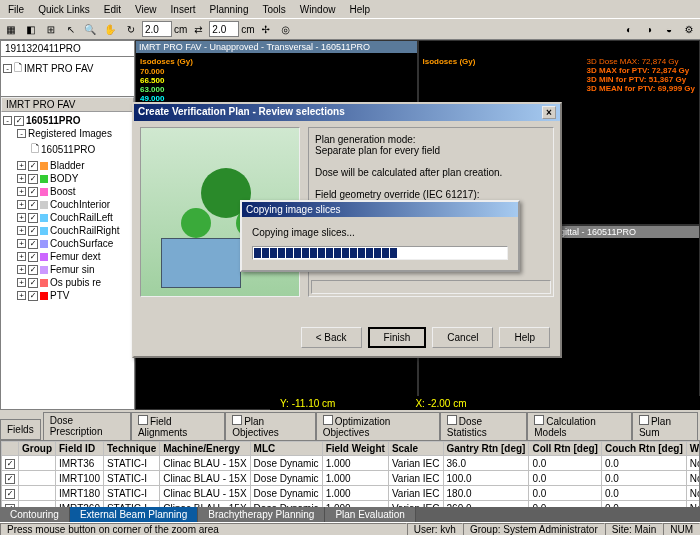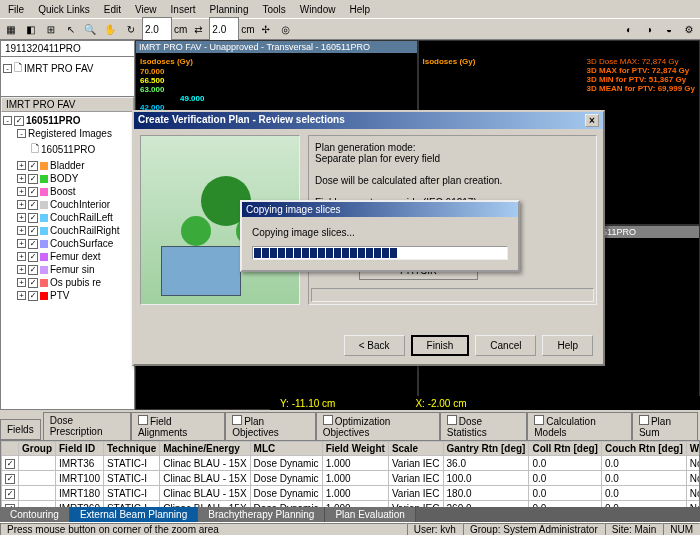--- a/index.html
+++ b/index.html
@@ -1,21 +1,21 @@
 <!DOCTYPE html>
 <html><head>
 <meta charset="utf-8">
 <style>
 *{box-sizing:border-box;margin:0;padding:0;font-family:Tahoma,Arial,sans-serif;font-size:10px;}
 body{background:#d4d0c8;width:700px;height:535px;overflow:hidden;position:relative;color:#000;}
 .menubar{background:#d4d0c8;height:18px;display:flex;align-items:center;padding:0 2px;gap:2px;}
 .menubar span{padding:2px 6px;}
 .toolbar{background:#d4d0c8;height:22px;border-top:1px solid #fff;border-bottom:1px solid #808080;display:flex;align-items:center;padding:0 2px;gap:2px;}
 .tbtn{width:18px;height:18px;border:1px solid #d4d0c8;display:flex;align-items:center;justify-content:center;}
-.tinput{height:24px;padding:0 2px;border:1px solid #808080;background:#fff;font-size:10px;}
+.tinput{height:16px;padding:0 2px;border:1px solid #808080;background:#fff;font-size:10px;}
 .main{display:flex;height:370px;}
 .leftpane{width:135px;background:#fff;border:1px solid #808080;display:flex;flex-direction:column;}
 .treetab{background:#fff;border-bottom:1px solid #808080;padding:2px 4px;}
 .tree{flex:1;overflow:auto;padding:2px;font-size:10px;white-space:nowrap;}
 .tree-item{display:flex;align-items:center;gap:2px;padding:1px 0;}
 .tree-item .box{width:9px;height:9px;border:1px solid #666;display:inline-flex;align-items:center;justify-content:center;font-size:8px;line-height:7px;}
 .sw{width:8px;height:8px;display:inline-block;}
 .viewport{flex:1;background:#000;position:relative;}
 .vp-quad{position:absolute;border:1px solid #333;}
 .vp-title{position:absolute;top:0;left:0;right:0;background:#5a7a9a;color:#fff;font-size:9px;padding:1px 3px;white-space:nowrap;overflow:hidden;}
@@ -178,21 +178,21 @@
   </div>
 
   <div class="viewport">
     <div class="vp-quad" style="left:0;top:0;width:50%;height:50%">
       <div class="vp-title">IMRT PRO FAV  -  Unapproved - Transversal  -  160511PRO</div>
       <div class="iso" style="left:4px;top:16px;color:#ff9900">Isodoses (Gy)</div>
       <div id="iso-tl" style="position:absolute;left:4px;top:26px">
           <div class="iso" style="position: static; color: rgb(255, 153, 0);">70.000</div>
           <div class="iso" style="position: static; color: rgb(255, 255, 0);">66.500</div>
           <div class="iso" style="position: static; color: rgb(102, 255, 102);">63.000</div>
-          <div class="iso" style="position: static; color: rgb(0, 255, 255); margin-left: 40px;">49.000</div>
+          <div class="iso" style="position: static; color: rgb(0, 255, 255);">49.000</div>
           <div class="iso" style="position: static; color: rgb(0, 204, 255);">42.000</div>
           <div class="iso" style="position: static; color: rgb(0, 153, 255);">35.000</div>
           <div class="iso" style="position: static; color: rgb(0, 102, 255);">28.000</div>
           <div class="iso" style="position: static; color: rgb(204, 102, 0);">21.000</div>
           <div class="iso" style="position: static; color: rgb(153, 102, 0);">14.000</div>
         </div>
     </div>
     <div class="vp-quad" style="left:50%;top:0;width:50%;height:50%">
       <div id="stats-tr" style="position:absolute;right:4px;top:16px;text-align:left">
           <div style="color: rgb(255, 102, 0); font-size: 8px; font-weight: normal;">3D Dose MAX: 72,874 Gy</div>
@@ -206,21 +206,21 @@
     <div class="vp-quad" style="left:50%;top:50%;width:50%;height:50%">
       <div class="vp-title" style="background:#808080">IMRT PRO FAV  -  Unapproved - Sagittal  -  160511PRO</div>
     </div>
     <div class="status-row" style="top:auto;bottom:0">
       <span>Y: -11.10 cm</span>
       <span>X: -2.00 cm</span>
     </div>
   </div>
 </div>
 
-<div class="dialog" style="left:132px;top:110px;width:473px;height:256px">
+<div class="dialog" style="left:132px;top:102px;width:430px;height:256px">
   <div class="dlgtitle">
     <span>Create Verification Plan  -  Review selections</span>
     <span class="dlgx">×</span>
   </div>
   <div class="dlgbody">
     <div class="preview">
       <div style="position:absolute;left:60px;top:40px;width:50px;height:50px;border-radius:50%;background:#2a8a2a"></div>
       <div style="position:absolute;left:40px;top:80px;width:30px;height:30px;border-radius:50%;background:#3aaa3a"></div>
       <div style="position:absolute;left:95px;top:80px;width:30px;height:30px;border-radius:50%;background:#3aaa3a"></div>
       <div style="position:absolute;left:20px;top:110px;width:80px;height:50px;background:#7aaad0;border:1px solid #456"></div>

